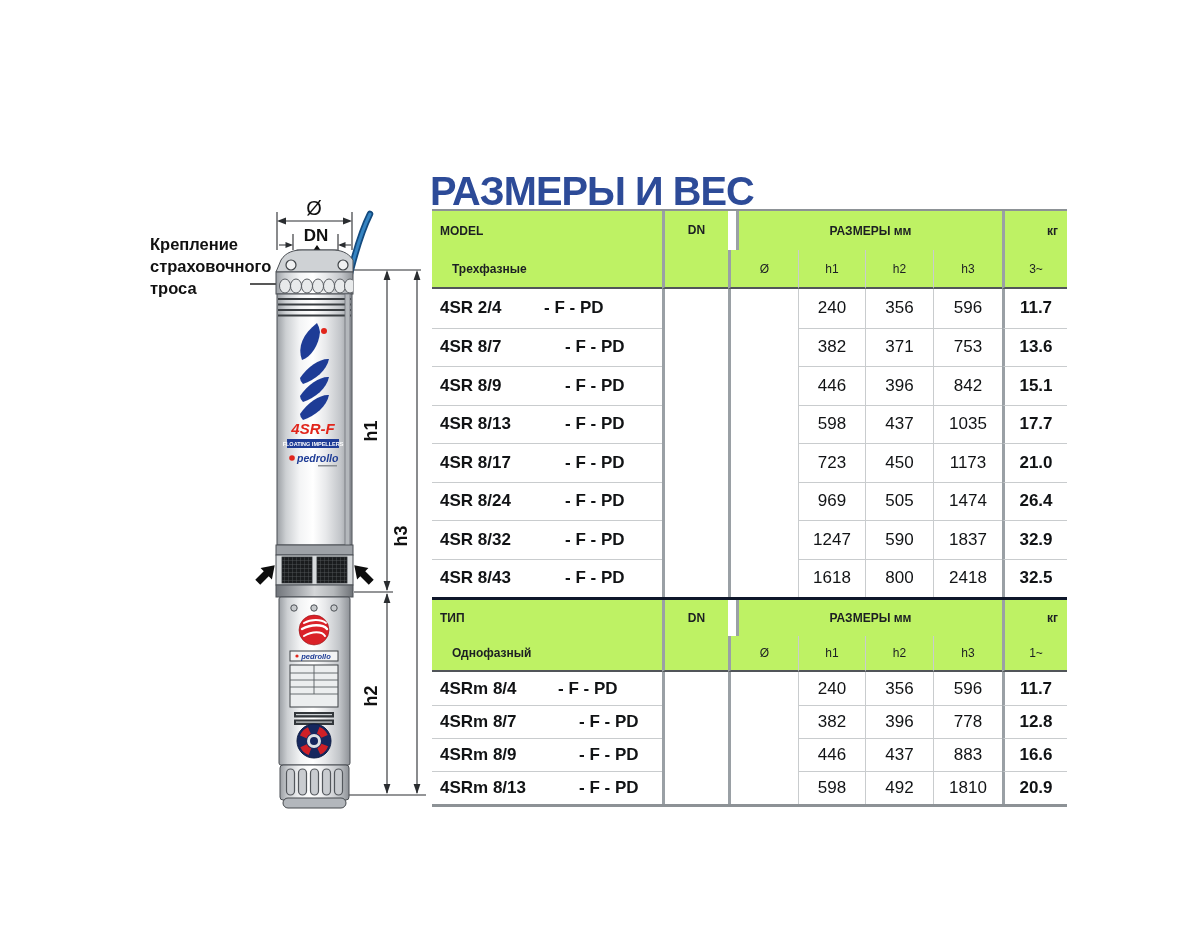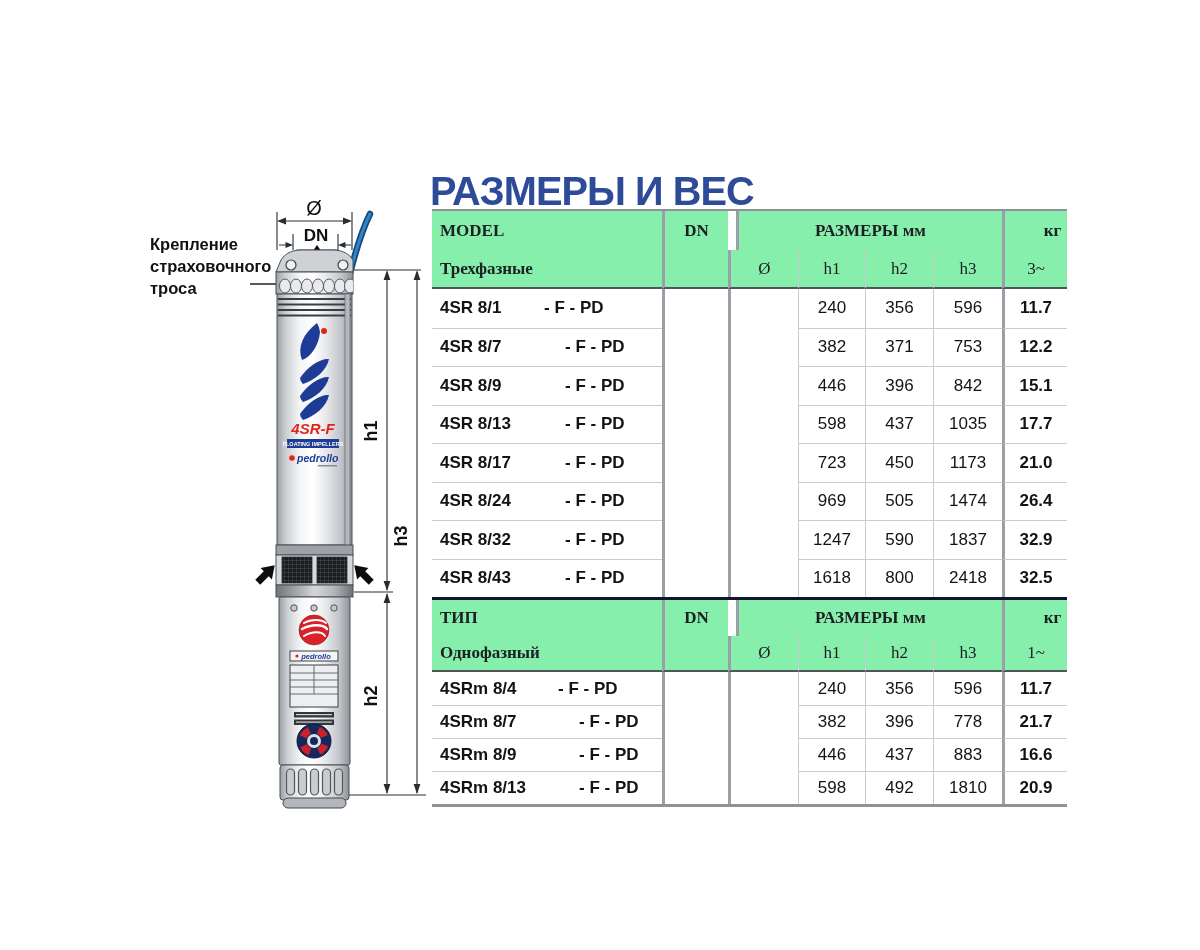--- a/index.html
+++ b/index.html
@@ -16,25 +16,25 @@
   }
   
   .tbl{position:absolute;left:432px;top:209px;width:635px;}
   .tsec{
     display:grid;
     grid-template-columns:230px 66px 70px 67px 68px 69px 65px;
   }
   #sec1{border-top:2px solid #8d9296;grid-template-rows:39px 39px;grid-auto-rows:38.5px;}
   #sec2{border-top:3px solid #0f172a;border-bottom:3px solid #8d9296;grid-template-rows:36px 36px;grid-auto-rows:33px;}
   .hc{
-    background:#86efac;display:flex;align-items:center;justify-content:center;
-    font-size:17px;font-weight:bold;color:#1c1f23;white-space:nowrap;font-family:Liberation Serif, serif;
+    background:#bef264;display:flex;align-items:center;justify-content:center;
+    font-size:12px;font-weight:bold;color:#1c1f23;white-space:nowrap;
   }
   .h-model{grid-column:1;grid-row:1;justify-content:flex-start;padding-left:8px;}
-  .h-phase-label{grid-column:1;grid-row:2;justify-content:flex-start;padding-left:8px;}
+  .h-phase-label{grid-column:1;grid-row:2;justify-content:flex-start;padding-left:20px;}
   .h-dn{grid-column:2;grid-row:1 / 3;align-items:flex-start;line-height:39px;}
   #sec2 .h-dn{line-height:36px;}
   .h-sizes{grid-column:3 / 7;grid-row:1;margin-left:8px;}
   .h-kg{grid-column:7;grid-row:1;padding-left:33px;}
   .h-phase{grid-column:7;grid-row:2;font-weight:normal;}
   .h-dim{grid-row:2;font-weight:normal;}
   .hd0{grid-column:3;} .hd1{grid-column:4;} .hd2{grid-column:5;} .hd3{grid-column:6;}
   .thickL{border-left:3px solid #9aa0a5;}
   .thinL{border-left:1px solid #c9ccce;}
   .hb{border-bottom:2px solid #515559;}
@@ -240,40 +240,40 @@
     <div class="hc h-sizes thickL">РАЗМЕРЫ мм</div>
     <div class="hc h-kg thickL">кг</div>
     <div class="hc h-phase-label hb">Трехфазные</div>
     <div class="hc h-dim hd0 thickL hb">Ø</div>
     <div class="hc h-dim hd1 thinL hb">h1</div>
     <div class="hc h-dim hd2 thinL hb">h2</div>
     <div class="hc h-dim hd3 thinL hb">h3</div>
     <div class="hc h-phase thickL hb">3~</div>
 
   <div class="cell c-model rtc">
-    <span class="mname">4SR 8/1</span>
+    <span class="mname">4SR 2/4</span>
     <span class="msuf">- F - PD</span>
   </div>
   <div class="cell c-dn"></div>
   <div class="cell c-d"></div>
   <div class="cell c-h rtc">240</div>
   <div class="cell c-h rtc">356</div>
   <div class="cell c-h rtc">596</div>
   <div class="cell c-kg rtc">11.7</div>
 
   <div class="cell c-model rtc rt">
     <span class="mname">4SR 8/7</span>
     <span class="msuf">- F - PD</span>
   </div>
   <div class="cell c-dn"></div>
   <div class="cell c-d"></div>
   <div class="cell c-h rtc rt">382</div>
   <div class="cell c-h rtc rt">371</div>
   <div class="cell c-h rtc rt">753</div>
-  <div class="cell c-kg rtc rt">12.2</div>
+  <div class="cell c-kg rtc rt">13.6</div>
 
   <div class="cell c-model rtc rt">
     <span class="mname">4SR 8/9</span>
     <span class="msuf">- F - PD</span>
   </div>
   <div class="cell c-dn"></div>
   <div class="cell c-d"></div>
   <div class="cell c-h rtc rt">446</div>
   <div class="cell c-h rtc rt">396</div>
   <div class="cell c-h rtc rt">842</div>
@@ -360,21 +360,21 @@
 
   <div class="cell c-model rtc rt">
     <span class="mname">4SRm 8/7</span>
     <span class="msuf">- F - PD</span>
   </div>
   <div class="cell c-dn"></div>
   <div class="cell c-d"></div>
   <div class="cell c-h rtc rt">382</div>
   <div class="cell c-h rtc rt">396</div>
   <div class="cell c-h rtc rt">778</div>
-  <div class="cell c-kg rtc rt">21.7</div>
+  <div class="cell c-kg rtc rt">12.8</div>
 
   <div class="cell c-model rtc rt">
     <span class="mname">4SRm 8/9</span>
     <span class="msuf">- F - PD</span>
   </div>
   <div class="cell c-dn"></div>
   <div class="cell c-d"></div>
   <div class="cell c-h rtc rt">446</div>
   <div class="cell c-h rtc rt">437</div>
   <div class="cell c-h rtc rt">883</div>

